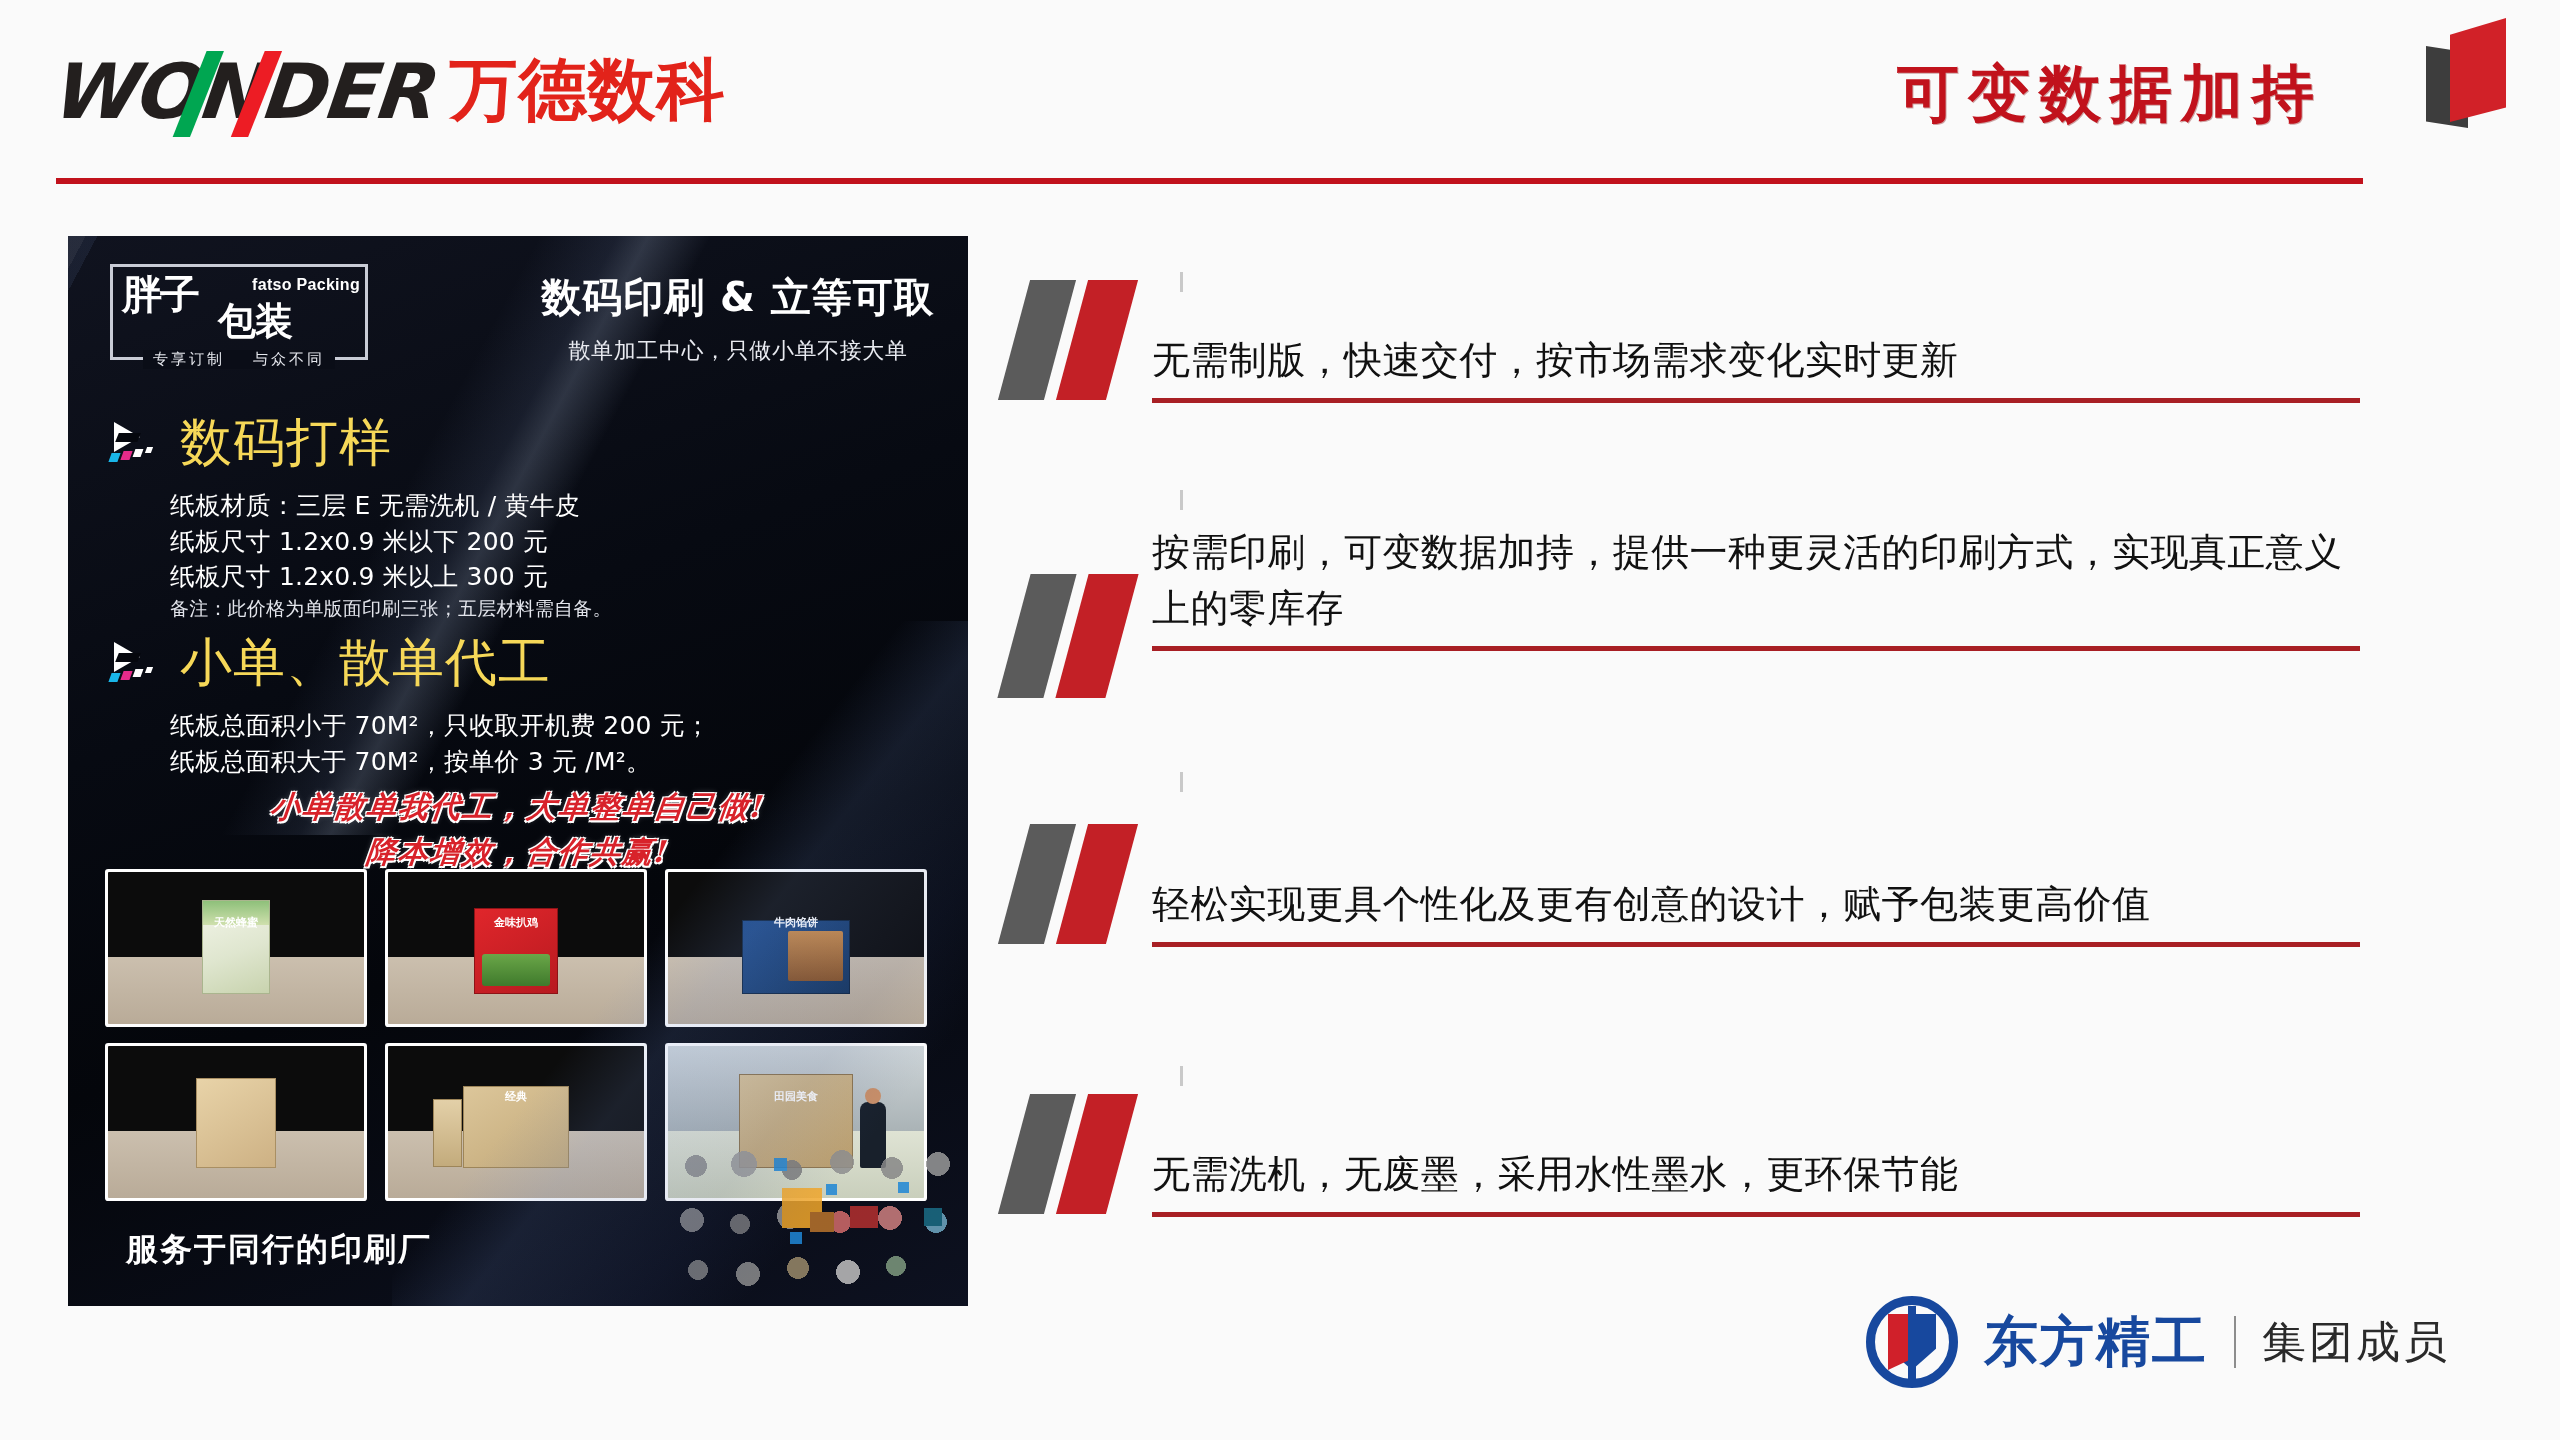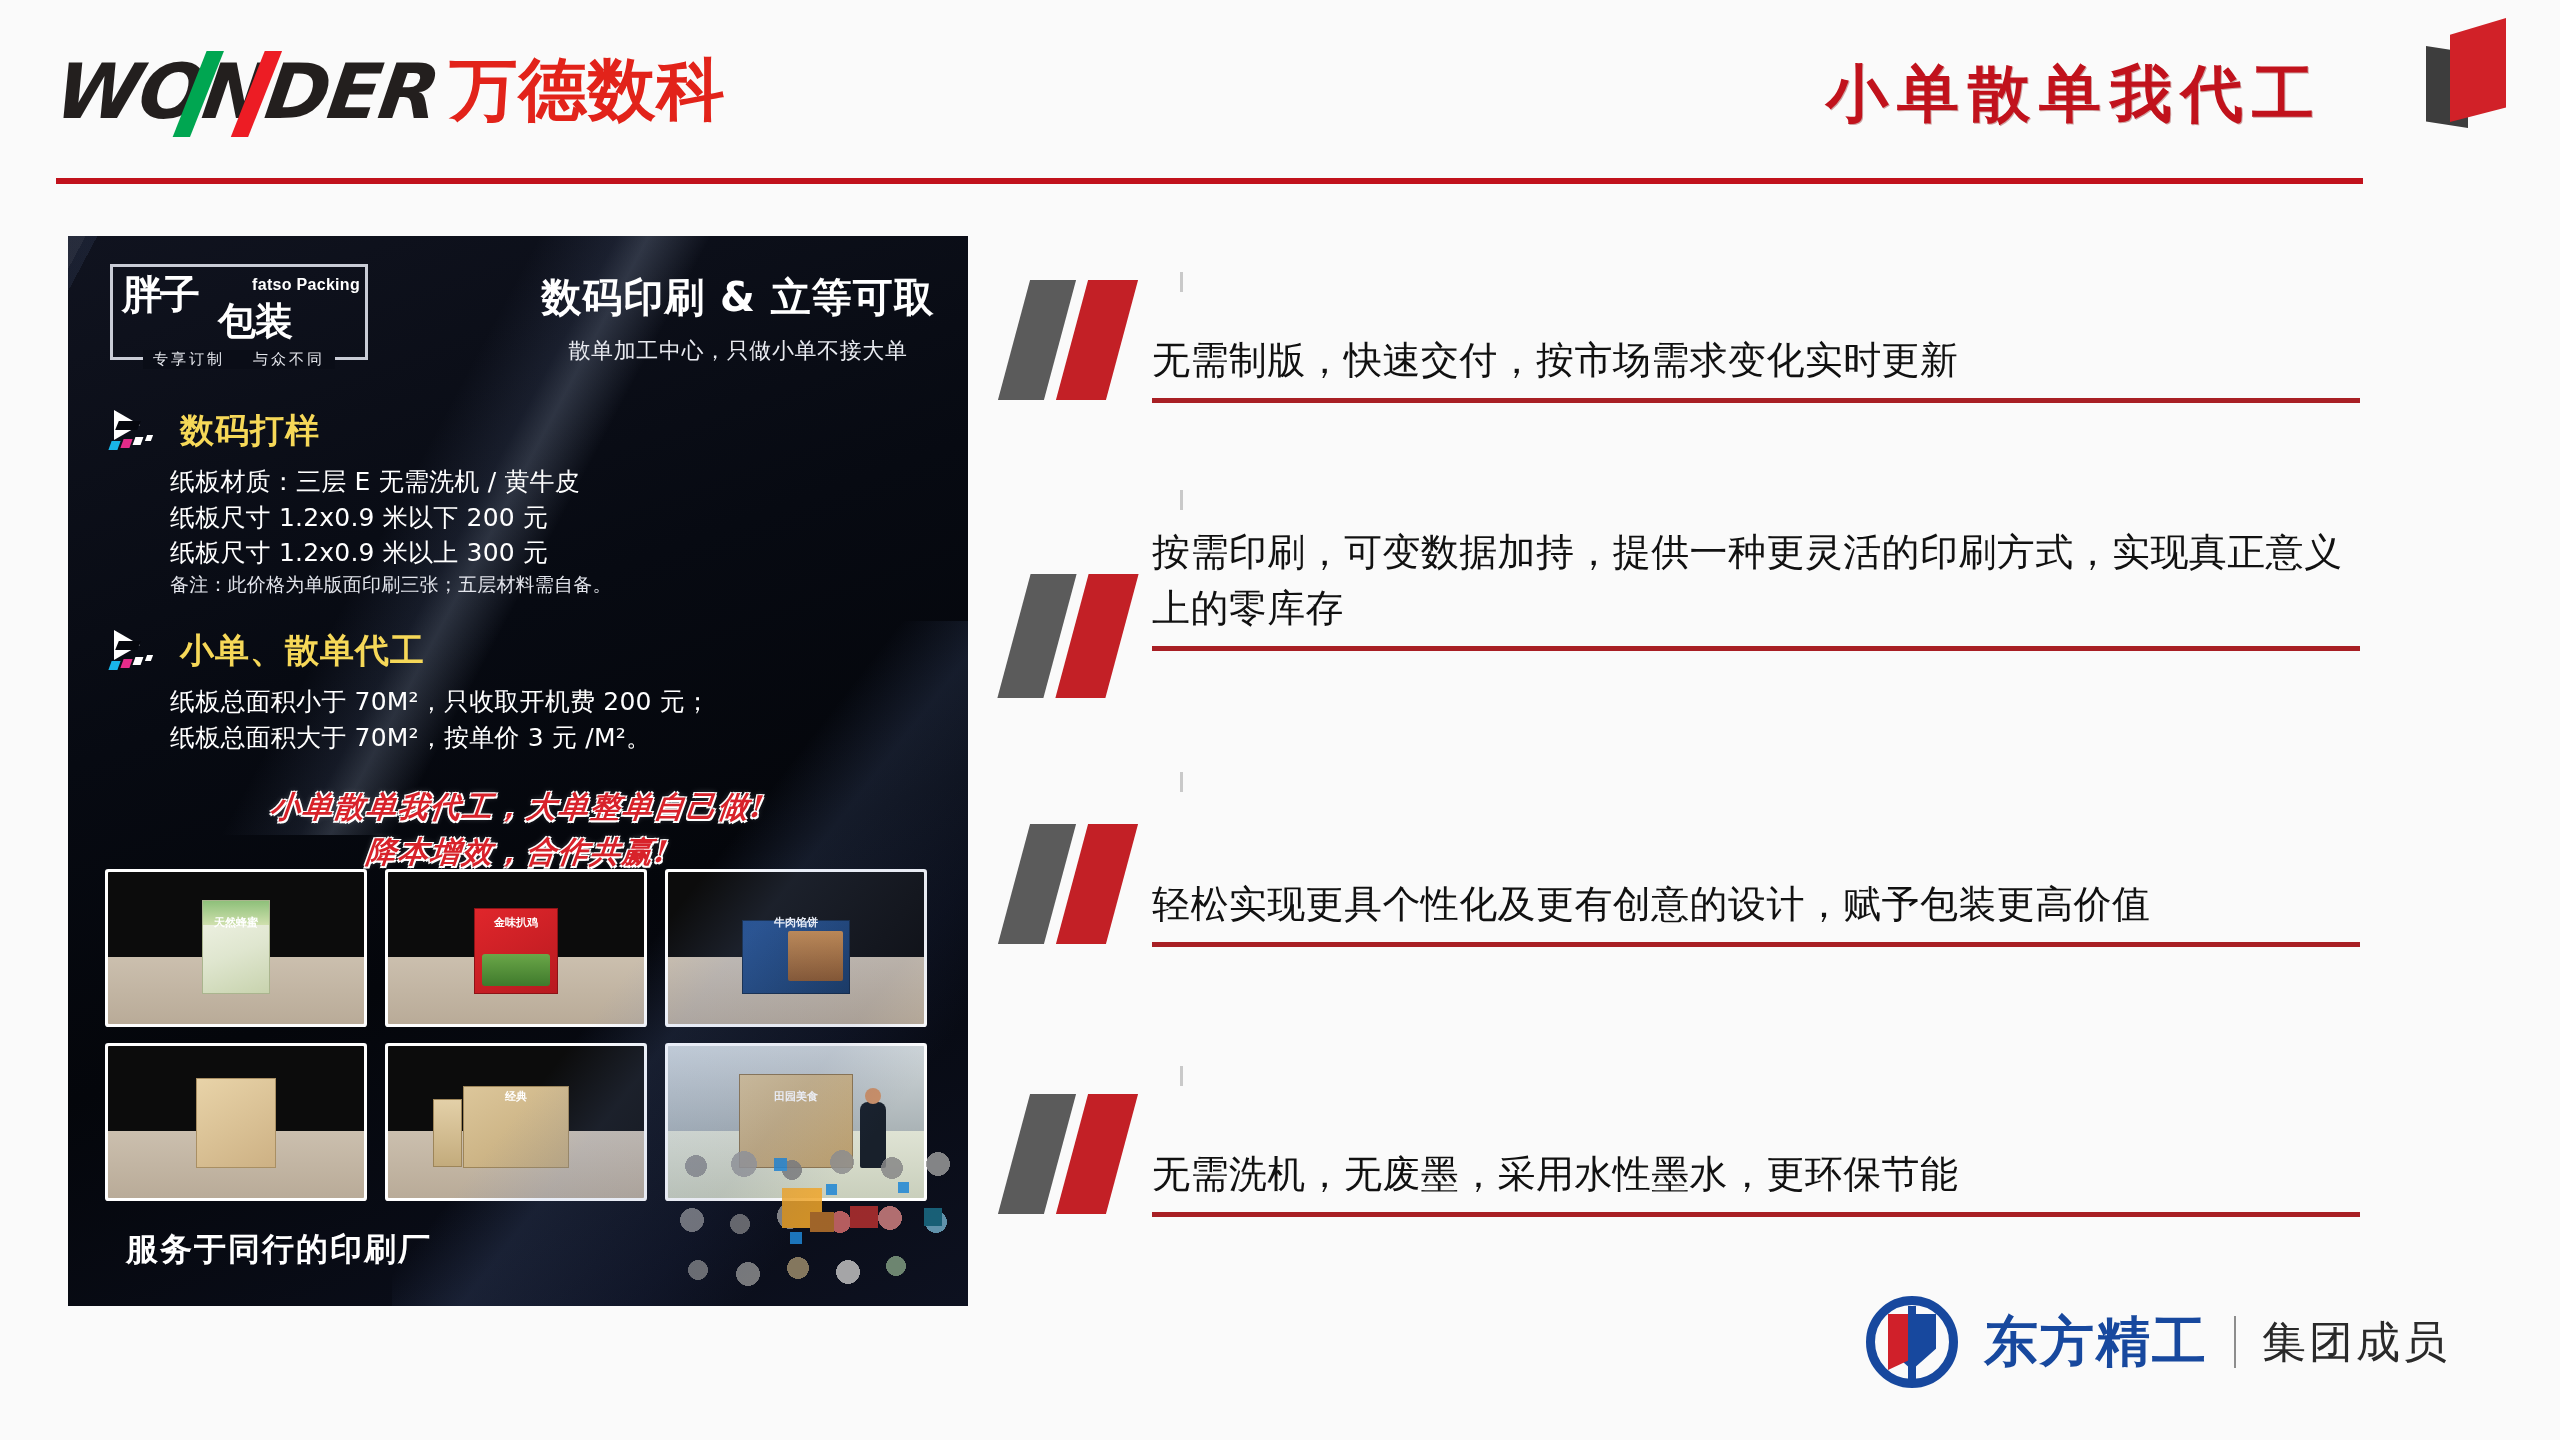--- a/index.html
+++ b/index.html
@@ -104,21 +104,21 @@
   .arrow-ic{position:relative;width:56px;height:46px;flex:none;}
   .arrow-ic .big{
     position:absolute;left:6px;top:2px;width:0;height:0;
     border-top:15px solid transparent;border-bottom:15px solid transparent;border-left:26px solid #fff;
   }
   .arrow-ic .cut{position:absolute;left:9px;top:13px;width:22px;height:9px;background:#05070d;transform:skewX(-22deg);}
   .arrow-ic .d1{position:absolute;left:2px;top:33px;width:9px;height:9px;background:#19b5e8;transform:skewX(-20deg);}
   .arrow-ic .d2{position:absolute;left:14px;top:31px;width:9px;height:9px;background:#e52b8a;transform:skewX(-20deg);}
   .arrow-ic .d3{position:absolute;left:26px;top:29px;width:8px;height:8px;background:#fff;transform:skewX(-20deg);}
   .arrow-ic .d4{position:absolute;left:38px;top:27px;width:6px;height:6px;background:#fff;transform:skewX(-20deg);}
-  .sec h3{margin:0;color:#f6d858;font-weight:700;font-size:34px;letter-spacing:1px;font-family:"DejaVu Sans",sans-serif;}
+  .sec h3{margin:0;color:#f6d858;font-weight:400;font-size:52px;letter-spacing:1px;font-family:"DejaVu Sans",sans-serif;}
   .sec .lines{margin-left:62px;margin-top:10px;}
   .sec .lines div{color:#fff;font-size:25px;line-height:1.42;letter-spacing:.2px;font-family:"DejaVu Sans",sans-serif;white-space:nowrap;}
   .sec .note{font-size:19px!important;color:#e3e5ec!important;}
 
   .slogan{position:absolute;left:0;right:0;text-align:center;}
   .slogan div{
     color:#d8222a;font-weight:700;font-size:30px;line-height:1.5;letter-spacing:2px;
     font-family:"DejaVu Serif",serif;font-style:italic;
     text-shadow:
       -1.5px -1.5px 0 #fff,1.5px -1.5px 0 #fff,-1.5px 1.5px 0 #fff,1.5px 1.5px 0 #fff,
@@ -219,21 +219,21 @@
 
   <div class="brand">
     <div class="brand-wonder">
       <span>WONDER</span>
       <span class="nstroke-g"></span>
       <span class="nstroke-r"></span>
     </div>
     <div class="brand-cn">万德数科</div>
   </div>
 
-  <div class="page-title">小单散单我代工</div>
+  <div class="page-title">可变数据加持</div>
   <div class="header-rule"></div>
 
   <div class="fold-mark">
     <span class="back"></span>
     <span class="front"></span>
   </div>
 
   <div class="poster">
 
     <div class="p-logo">

